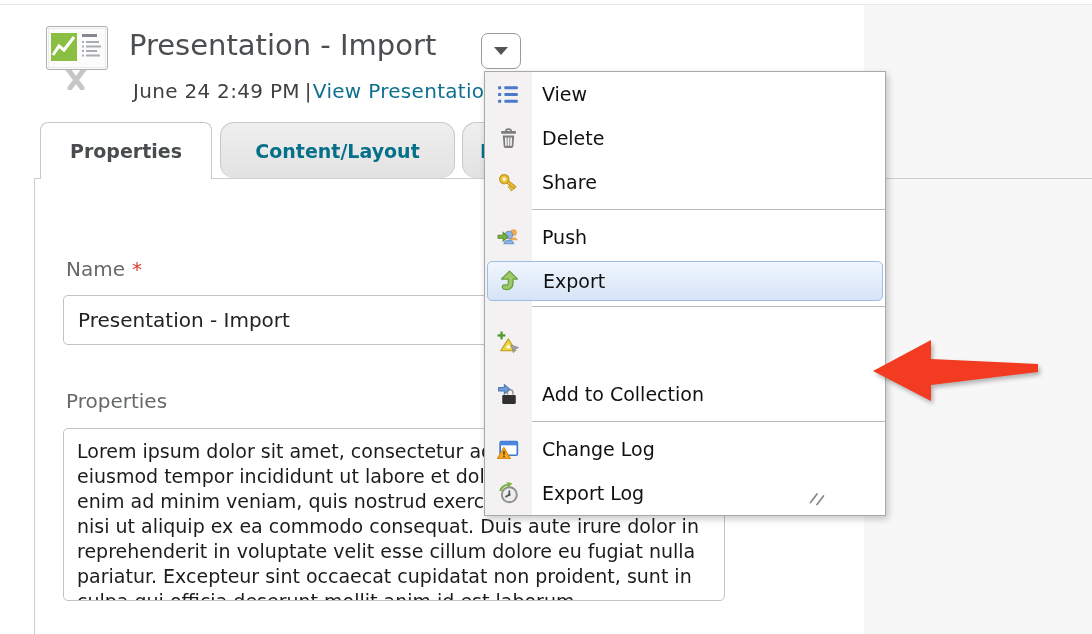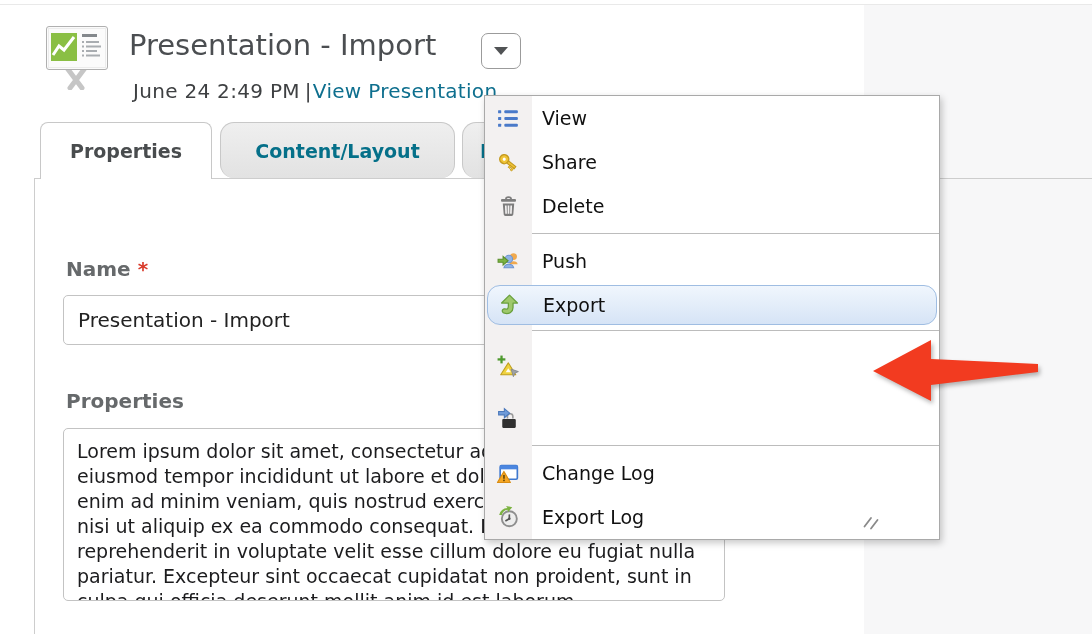--- a/index.html
+++ b/index.html
@@ -27,41 +27,41 @@
     background:#fff;border-left:1px solid #cdcdcd;}
   .tab{position:absolute;top:122px;height:56px;box-sizing:border-box;border:1px solid #c8c8c8;border-bottom:none;
     border-radius:8px 8px 0 0;font-weight:bold;font-size:19px;display:flex;align-items:center;
     justify-content:center;cursor:pointer;}
   .tab.active{left:40px;width:172px;height:57px;background:#fff;color:#494c4e;z-index:3;}
   .tab.inactive{background:linear-gradient(#efefef,#e2e2e2);color:#057089;z-index:1;border-radius:14px;}
   .tab.t2{left:220px;width:235px;}
   .tab.t3{left:462px;width:150px;justify-content:flex-start;padding-left:17px;overflow:hidden;}
 
   
-  .field-label{position:absolute;font-weight:bold;font-size:20px;color:#66696b;z-index:2;white-space:nowrap;}
+  .field-label{position:absolute;font-weight:normal;font-size:20px;color:#66696b;z-index:2;white-space:nowrap;}
   .lbl-name{left:66px;top:257px;}
   .lbl-desc{left:66px;top:389px;}
   .req{color:#d93b2b;margin-left:7px;}
   .name-input{position:absolute;left:63px;top:295px;width:662px;height:50px;box-sizing:border-box;z-index:2;
     border:1px solid #c3c3c3;border-radius:5px;background:#fff;color:#222;
     font-family:inherit;font-size:20px;padding:0 14px;}
   .desc-textarea{position:absolute;left:63px;top:428px;width:662px;height:173px;box-sizing:border-box;z-index:2;
     border:1px solid #c3c3c3;border-radius:5px;background:#fff;color:#1c1c1e;
     font-family:inherit;font-size:19px;line-height:25px;padding:10px 13px;resize:none;overflow:hidden;}
 
   
-  .ctx-menu{position:absolute;left:484px;top:71px;width:456px;box-sizing:border-box;z-index:10;
-    background:#fff;border:1px solid #a9a9a9;box-shadow:2px 3px 7px rgba(0,0,0,.22);margin-top:24px;}
+  .ctx-menu{position:absolute;left:484px;top:71px;width:402px;box-sizing:border-box;z-index:10;
+    background:#fff;border:1px solid #a9a9a9;box-shadow:2px 3px 7px rgba(0,0,0,.22);}
   .gutter{position:absolute;left:0;top:0;bottom:0;width:47px;background:#f3f1f1;}
   .menu-item{position:relative;display:flex;align-items:center;height:44px;cursor:pointer;}
   .menu-item .mi-icon{position:absolute;left:11px;width:25px;height:25px;}
   .menu-item .mi-label{margin-left:57px;font-size:19px;color:#101010;}
   .menu-item.tall{height:60px;}
   .menu-item.tall .mi-label{max-width:235px;line-height:23px;}
-  .menu-item.highlight{height:40px;margin:2px;box-sizing:border-box;border:1px solid #9fbde2;border-radius:13px;
+  .menu-item.highlight{height:40px;margin:2px;box-sizing:border-box;border:1px solid #9fbde2;border-radius:5px;
     background:linear-gradient(#f0f6fd,#d6e4f6);}
   .menu-item.highlight .mi-icon{left:9px;}
   .menu-item.highlight .mi-label{margin-left:55px;}
   .menu-sep{height:1px;background:#bcbcbc;margin:5px 0;}
   .resize-handle{position:absolute;right:59px;bottom:5px;cursor:nwse-resize;}
 
   .red-arrow{position:absolute;left:862px;top:330px;z-index:11;pointer-events:none;}
 </style>
 </head>
 <body>
@@ -132,45 +132,45 @@
           <rect x="8" y="17" width="13" height="3" rx="1"></rect>
       </g>
     </svg>
     <span class="mi-label">View</span>
   </div>
 
 
 
   <div class="menu-item">
     <svg class="mi-icon" viewBox="0 0 24 24">
+      <g fill="#7d7d7d">
+        <path d="M9.5 4.8 a2.5 1.8 0 0 1 5 0" fill="none" stroke="#7d7d7d" stroke-width="1.6"></path>
+        <rect x="4.8" y="4.8" width="14.4" height="2.6" rx="1"></rect>
+        <path d="M6.5 9 h11 l-0.9 10.6 a1.6 1.6 0 0 1 -1.6 1.4 h-6 a1.6 1.6 0 0 1 -1.6 -1.4 z"></path>
+      </g>
+      <g stroke="#f3f1f1" stroke-width="1.6">
+        <line x1="9.4" y1="11" x2="9.7" y2="19"></line>
+          <line x1="12" y1="11" x2="12" y2="19"></line>
+          <line x1="14.6" y1="11" x2="14.3" y2="19"></line>
+      </g>
+    </svg>
+    <span class="mi-label">Delete</span>
+  </div>
+
+  <div class="menu-item">
+    <svg class="mi-icon" viewBox="0 0 24 24">
       <g transform="rotate(38 12 12)">
         <rect x="10" y="10.8" width="10" height="2.6" fill="#f0c437" stroke="#c49a1f" stroke-width="1"></rect>
         <rect x="14.6" y="13" width="1.8" height="2.8" fill="#f0c437" stroke="#c49a1f" stroke-width=".8"></rect>
         <rect x="17.6" y="13" width="1.8" height="3.6" fill="#f0c437" stroke="#c49a1f" stroke-width=".8"></rect>
         <circle cx="6.8" cy="12" r="4.3" fill="#f0c437" stroke="#c49a1f" stroke-width="1.4"></circle>
         <circle cx="6.8" cy="12" r="1.5" fill="#fff"></circle>
       </g>
     </svg>
     <span class="mi-label">Share</span>
-  </div>
-
-  <div class="menu-item">
-    <svg class="mi-icon" viewBox="0 0 24 24">
-      <g fill="#7d7d7d">
-        <path d="M9.5 4.8 a2.5 1.8 0 0 1 5 0" fill="none" stroke="#7d7d7d" stroke-width="1.6"></path>
-        <rect x="4.8" y="4.8" width="14.4" height="2.6" rx="1"></rect>
-        <path d="M6.5 9 h11 l-0.9 10.6 a1.6 1.6 0 0 1 -1.6 1.4 h-6 a1.6 1.6 0 0 1 -1.6 -1.4 z"></path>
-      </g>
-      <g stroke="#f3f1f1" stroke-width="1.6">
-        <line x1="9.4" y1="11" x2="9.7" y2="19"></line>
-          <line x1="12" y1="11" x2="12" y2="19"></line>
-          <line x1="14.6" y1="11" x2="14.3" y2="19"></line>
-      </g>
-    </svg>
-    <span class="mi-label">Delete</span>
   </div>
 
   <div class="menu-sep"></div>
 
   <div class="menu-item">
     <svg class="mi-icon" viewBox="0 0 24 24">
       <circle cx="16.8" cy="7.3" r="3.3" fill="#f0a94e"></circle>
       <path d="M12.8 14.6 a4.1 3.5 0 0 1 8 0 z" fill="#f0a94e"></path>
       <circle cx="12.3" cy="9.6" r="3.6" fill="#8fb3e6" stroke="#6d94cf"></circle>
       <path d="M7.6 18 a4.8 4.1 0 0 1 9.4 0 z" fill="#8fb3e6" stroke="#6d94cf"></path>
@@ -199,20 +199,21 @@
       <path d="M14.5 14.5 l7 2.4 -3.4 1.5 -1.4 3.4 z" fill="#9ea2a6" stroke="#83878b" stroke-width=".8"></path>
     </svg>
   </div>
 
   <div class="menu-item">
     <svg class="mi-icon" viewBox="0 0 24 24">
       <rect x="6" y="12.5" width="13" height="8.5" rx="1" fill="#303030"></rect>
       <path d="M11 12 v-2 a2.6 2.6 0 0 1 5.2 0 v2" fill="none" stroke="#9a9a9a" stroke-width="1.5"></path>
       <path d="M2.5 9.8 h5.5 v-2.8 l5.2 4.4 -5.2 4.4 v-2.8 h-5.5 z" transform="translate(0,-4.5)" fill="#6f9bd9" stroke="#4a78bb"></path>
     </svg>
+    <span class="mi-label">Add to Collection</span>
   </div>
 
   <div class="menu-sep"></div>
 
   <div class="menu-item">
     <svg class="mi-icon" viewBox="0 0 24 24">
       <rect x="4" y="4.5" width="16.5" height="13" rx="1.2" fill="#ffffff" stroke="#3f78cf" stroke-width="1.6"></rect>
       <rect x="4" y="4.2" width="16.5" height="3.8" fill="#4b86e0"></rect>
       <path d="M7.6 10 L13.8 20.6 L1.4 20.6 Z" fill="#f6a623" stroke="#d98c12" stroke-width="1.1" stroke-linejoin="round"></path>
       <rect x="6.9" y="13.4" width="1.5" height="3.6" fill="#5c4108"></rect>

